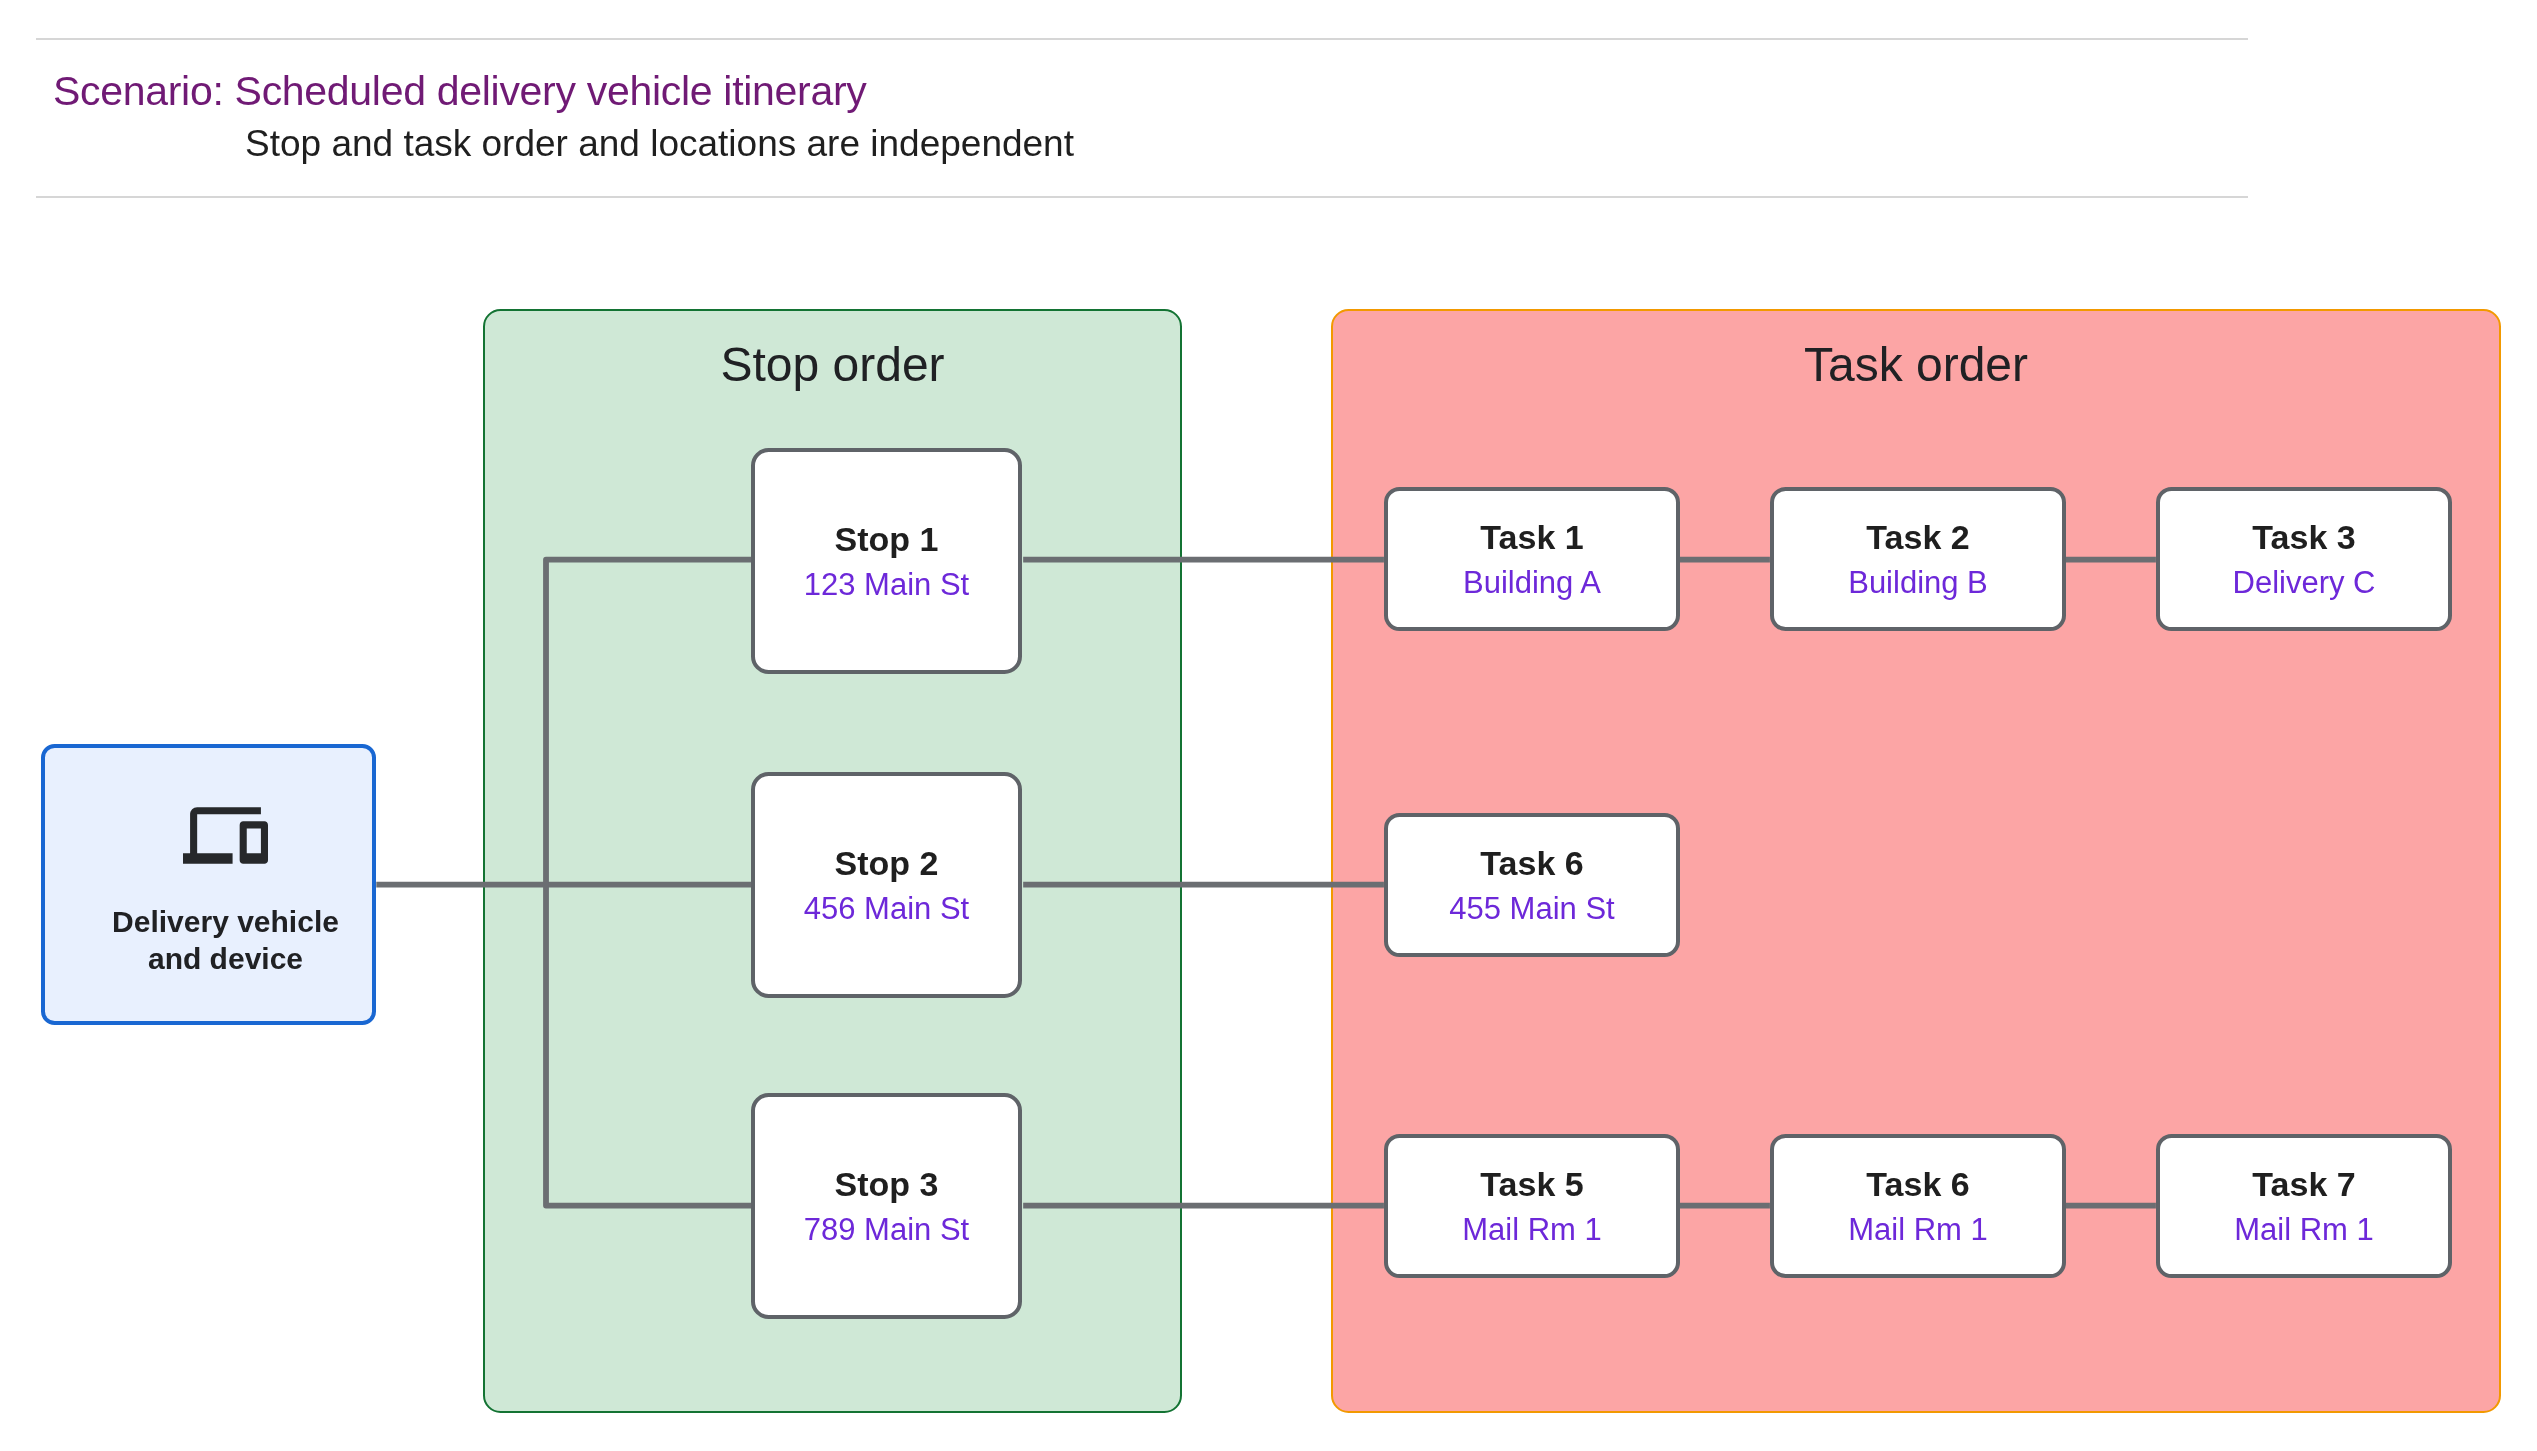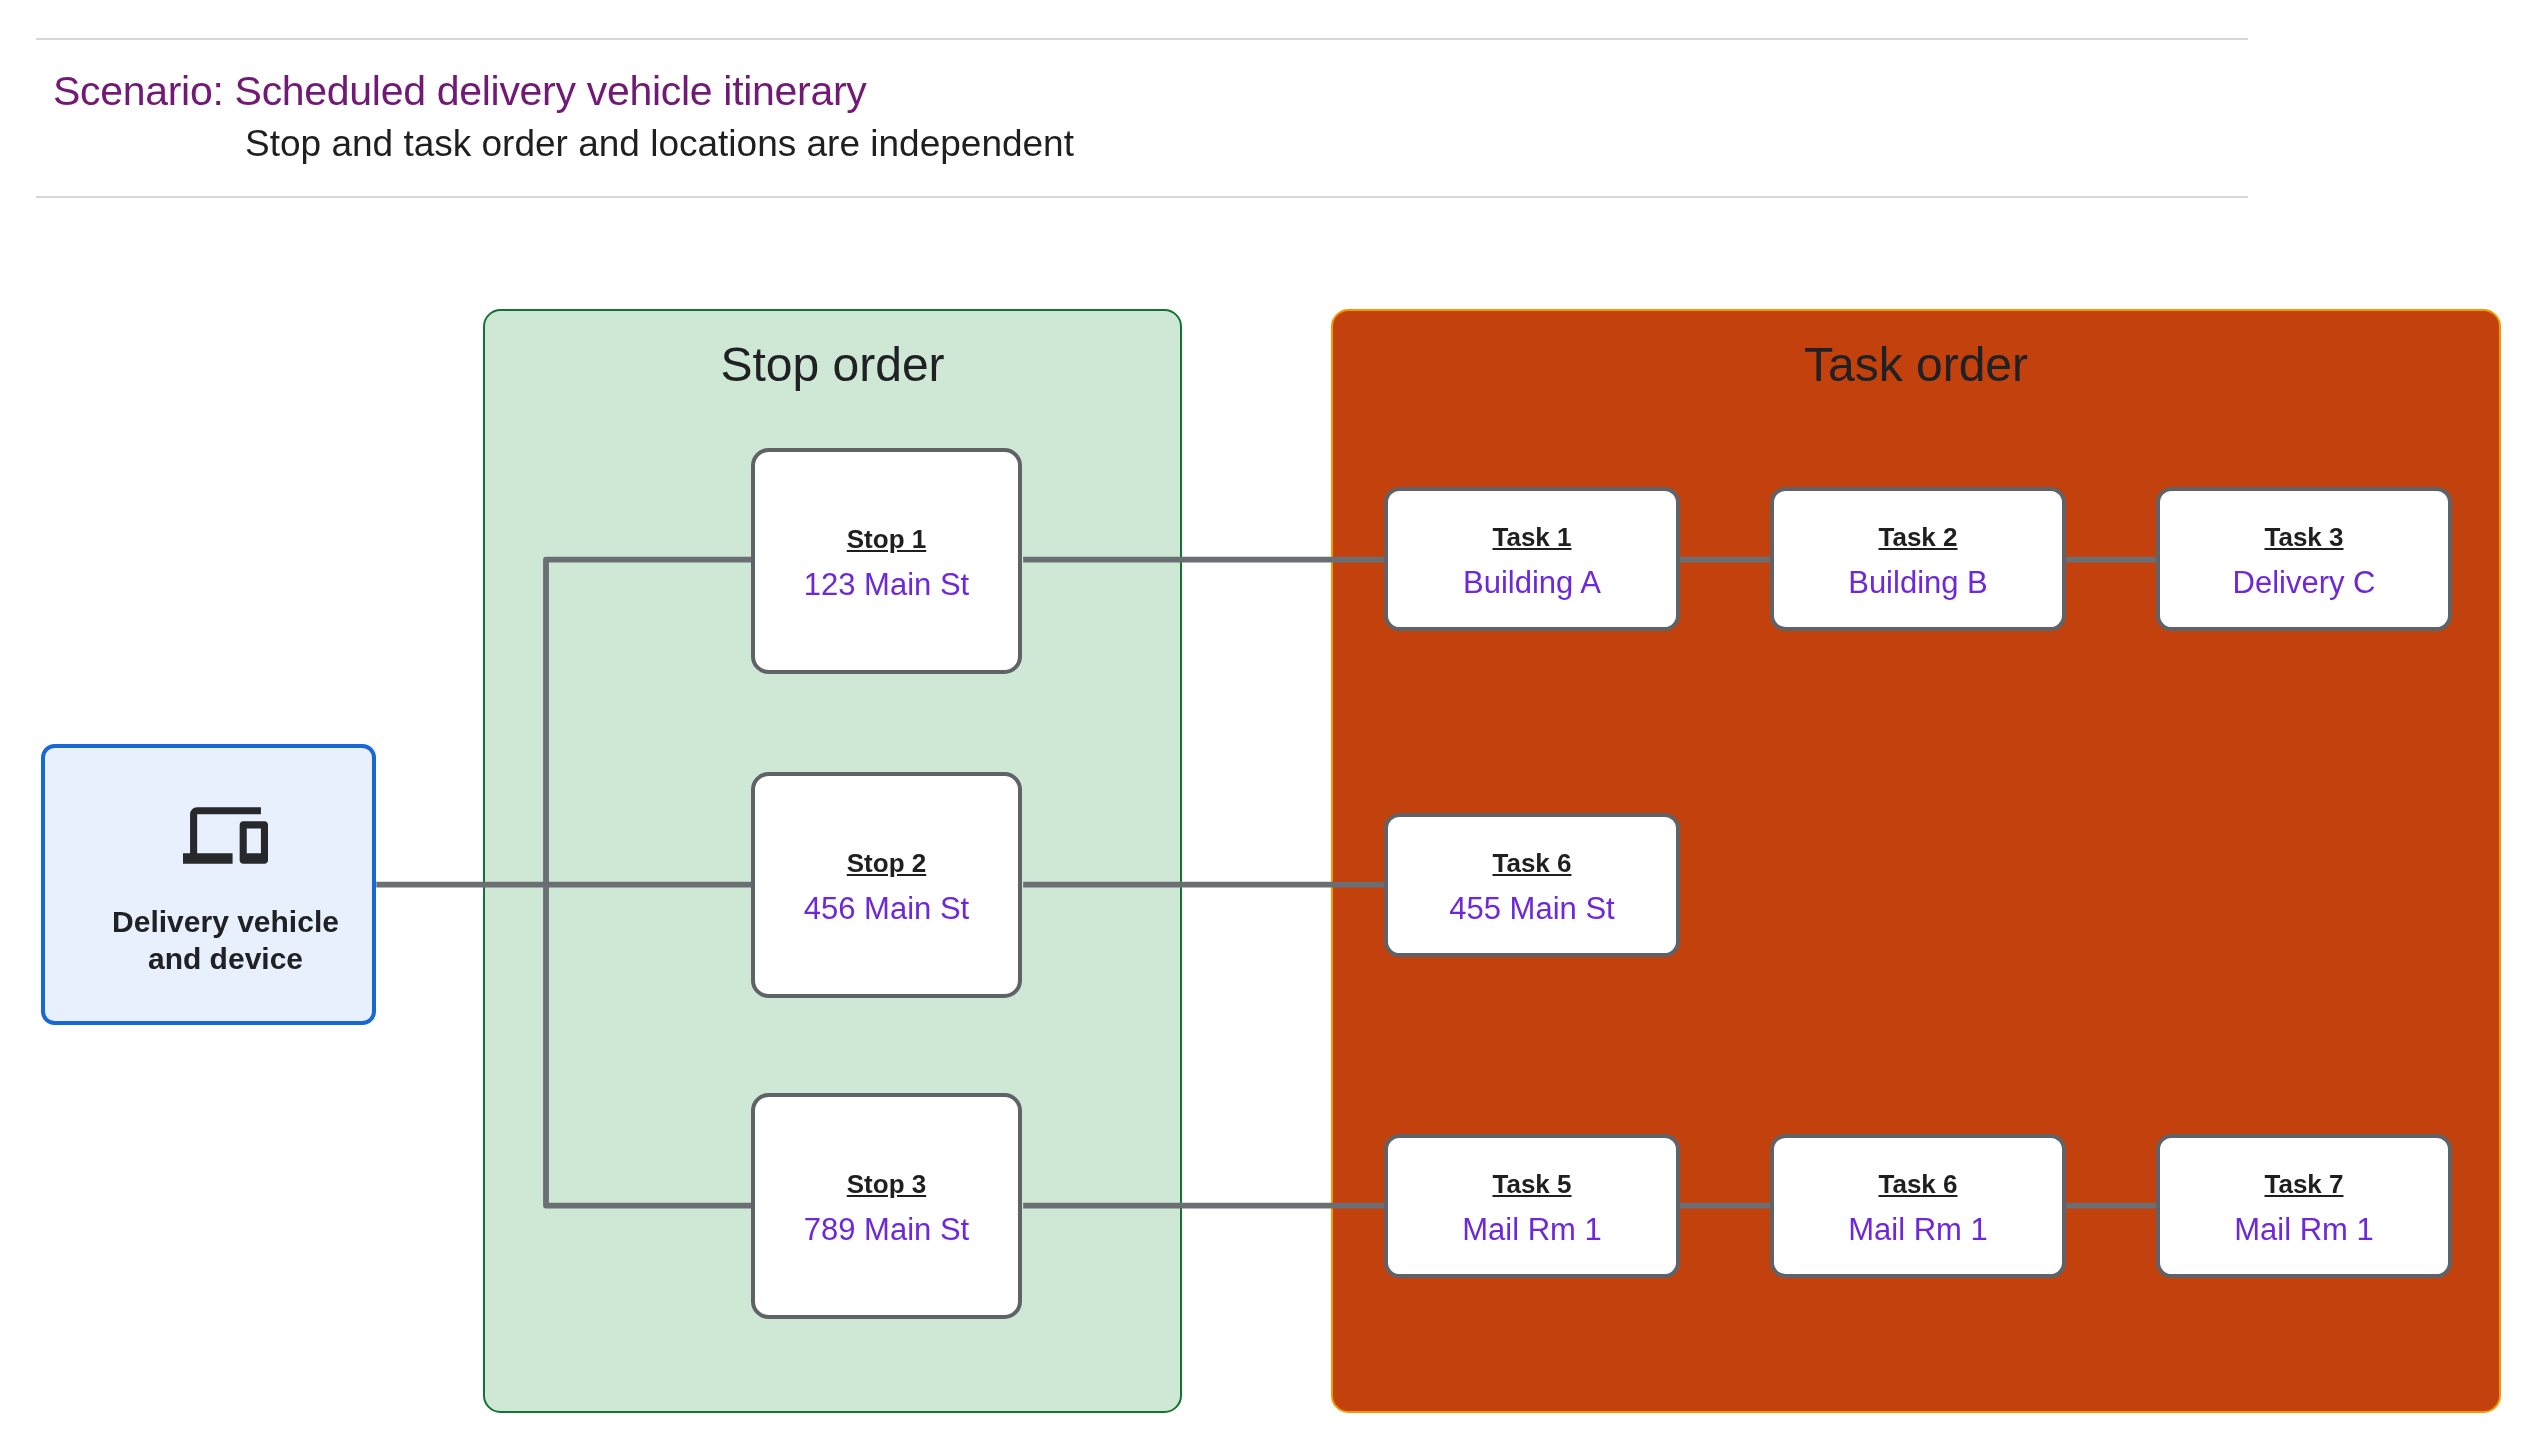--- a/index.html
+++ b/index.html
@@ -52,21 +52,21 @@
   }
   .panel-stop-order {
     left: 483px;
     width: 699px;
     background: #CFE8D6;
     border-color: #137333;
   }
   .panel-task-order {
     left: 1331px;
     width: 1170px;
-    background: #c2410c;
+    background: #fca5a5;
     border-color: #F29900;
   }
   .panel-title {
     position: absolute;
     top: 27px;
     left: 0;
     right: 0;
     text-align: center;
     font-size: 48px;
     line-height: 54px;
@@ -104,26 +104,25 @@
     width: 271px;
     height: 226px;
     border-radius: 17.5px;
   }
   .task-node {
     width: 296px;
     height: 144px;
     border-radius: 15.5px;
   }
   .node-title {
-    font-size: 26px;
+    font-size: 34px;
     font-weight: bold;
     line-height: 41px;
     color: #1f1f1f;
     white-space: nowrap;
-    text-decoration: underline;
   }
   .node-sub {
     font-size: 31px;
     line-height: 37px;
     color: #6d28d9;
     white-space: nowrap;
   }
   .device-box {
     position: absolute;
     left: 41px;

